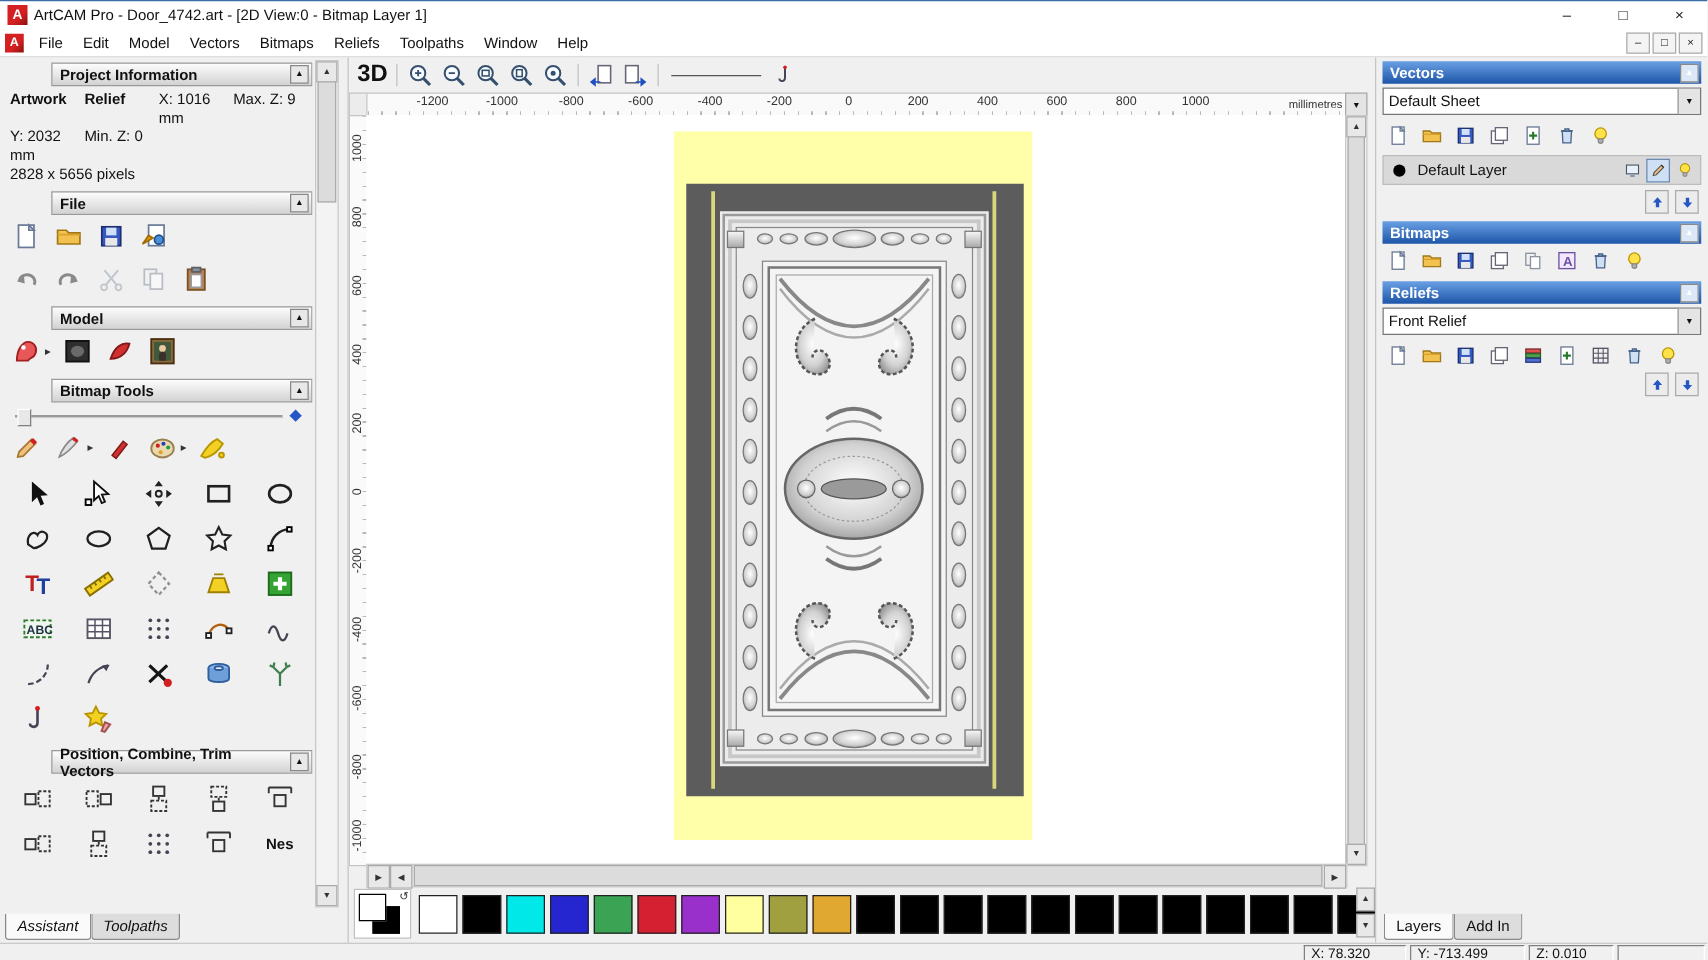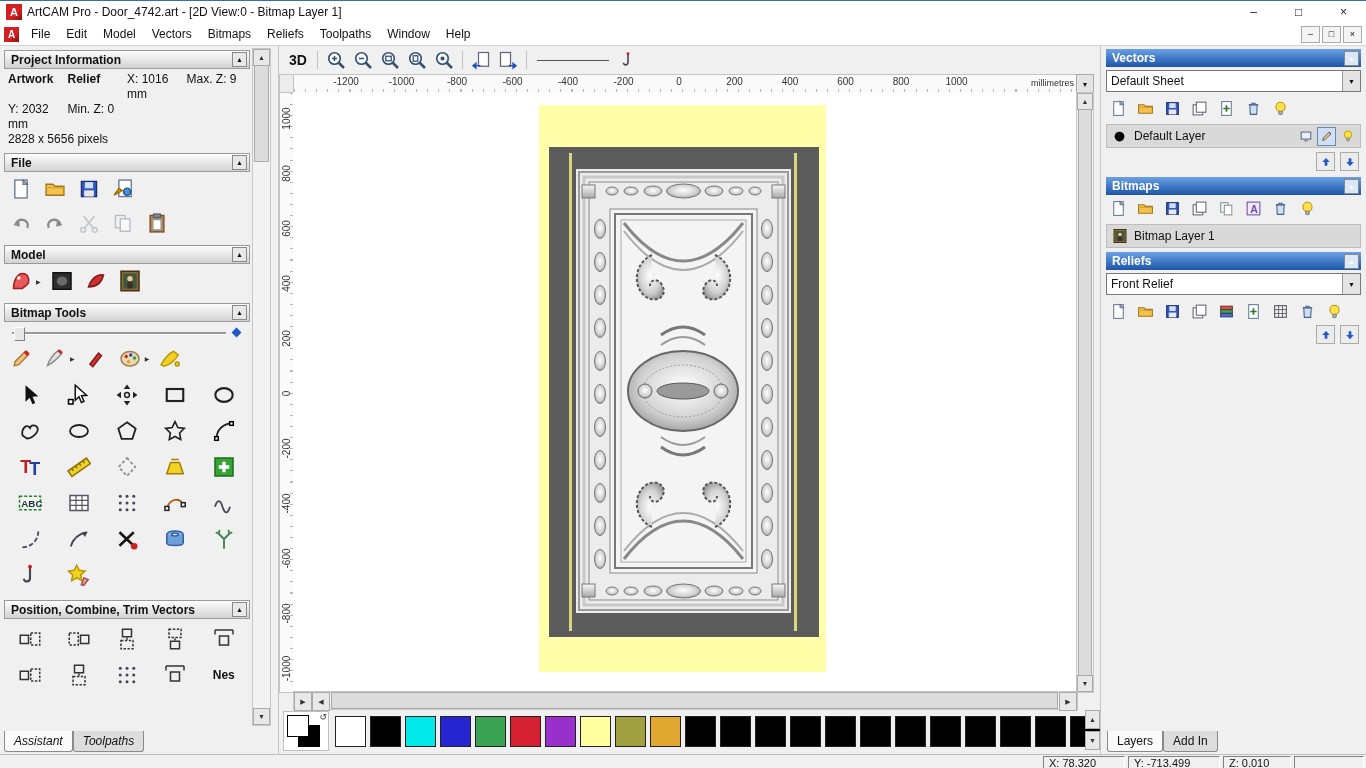--- a/index.html
+++ b/index.html
@@ -22,21 +22,21 @@
   .mdi-btns{margin-left:auto;display:flex;gap:2px;margin-right:4px;}
   .mdi-btn{width:17px;height:15px;display:flex;align-items:center;justify-content:center;font-size:9px;background:#f4f4f4;border:1px solid #aaa;}
 
   
   .main{display:flex;height:708px;}
 
   
   .left{width:278px;position:relative;background:#f0f0f0;flex:none;}
   .left-content{position:absolute;left:4px;top:2px;width:246px;bottom:28px;overflow:hidden;}
   .sec{height:17px;background:linear-gradient(#fdfdfd,#d2d2d2);border:1px solid #9a9a9a;display:flex;
-       align-items:center;justify-content:space-between;padding:0 2px 0 6px;font-weight:bold;margin-top:5px;font-size:12px;}
+       align-items:center;justify-content:space-between;padding:0 2px 0 6px;font-weight:bold;margin-top:5px;font-size:12px;margin-left:37px;}
   .collapse-btn{width:13px;height:13px;font-size:7px;display:flex;align-items:center;justify-content:center;
        background:#e8e8e8;border:1px solid #888;}
   .pi-grid{display:grid;grid-template-columns:1fr 1fr 1fr 1fr;padding:3px 4px 1px 4px;line-height:15px;}
   .pi-span{grid-column:1 / 3;}
   .irow{display:flex;align-items:center;gap:8px;padding:4px 4px;}
   .ib{width:26px;height:26px;display:flex;align-items:center;justify-content:center;}
   .ib.dis{opacity:.55;}
   .dd{font-size:6px;color:#333;margin-left:-6px;}
   .brush-row{padding:4px 4px 0 6px;display:flex;gap:6px;align-items:baseline;}
   .brush-label{font-style:italic;font-weight:bold;}
@@ -51,21 +51,21 @@
   .lscroll .thumb{position:absolute;left:1px;right:1px;top:16px;height:95px;background:#dcdcdc;border:1px solid #aaa;}
   .lscroll .down{position:absolute;bottom:0;left:0;right:0;}
   .tabs{position:absolute;bottom:2px;left:4px;display:flex;font-style:italic;}
   .tab{padding:3px 9px;border:1px solid #8a8a8a;border-top:none;background:#ddd;border-radius:0 0 3px 3px;font-size:12px;}
   .tab.active{background:#fafafa;position:relative;}
 
   
   .center{flex:1;position:relative;background:#f0f0f0;border-left:1px solid #c4c4c4;}
   .toolbar{height:28px;display:flex;align-items:center;gap:3px;padding:0 6px;}
   .tbtn{width:24px;height:22px;display:flex;align-items:center;justify-content:center;}
-  .tb-3d{font-weight:bold;font-size:14px;width:26px;}
+  .tb-3d{font-weight:bold;font-size:19px;width:26px;}
   .tsep{width:1px;height:18px;background:#c0c0c0;margin:0 3px;}
   .tb-line{width:72px;height:1px;background:#555;margin:0 4px;}
   .ruler-corner{position:absolute;left:0;top:28px;width:14px;height:18px;background:#ececec;border:1px solid #c4c4c4;}
   .ruler-h{position:absolute;left:14px;top:28px;width:783px;height:18px;background:#fafafa;border:1px solid #c4c4c4;
     background-image:repeating-linear-gradient(90deg,#b8b8b8 0 1px,transparent 1px 11.1px);
     background-size:100% 4px;background-position:0 100%;background-repeat:no-repeat;}
   .rh-label{position:absolute;top:1px;font-size:10px;color:#333;transform:translateX(-50%);}
   .rh-units{position:absolute;right:3px;top:3px;font-size:9px;color:#333;}
   .units-dd{position:absolute;left:797px;top:28px;width:16px;height:18px;background:#e4e4e4;border:1px solid #aaa;
     display:flex;align-items:center;justify-content:center;font-size:7px;}
@@ -960,31 +960,20 @@
               <path d="M6.5 3h3v1.5h-3z" fill="#cfe0f4" stroke="#46618a"></path>
             </svg>
           </span>
         <span class="rib">
             <svg viewBox="0 0 16 16" width="17" height="17">
               <circle cx="8" cy="6.5" r="4.3" fill="#ffe24a" stroke="#b89600"></circle>
               <path d="M6.3 10.5h3.4v2.2c0 1.4-3.4 1.4-3.4 0z" fill="#b0b0b0" stroke="#888"></path>
             </svg>
           </span>
       </div>
-      <div class="layer-row">
-        <span class="mini">
-            <svg viewBox="0 0 16 16" width="16" height="16">
-              <rect x="2" y="1.5" width="12" height="13" fill="#8a6a3a" stroke="#4a3010"></rect>
-              <rect x="3.5" y="3" width="9" height="10" fill="#40583c"></rect>
-              <circle cx="8" cy="6.5" r="1.8" fill="#ecc9a0"></circle>
-              <path d="M6.2 13V9.5c0-1.6 3.6-1.6 3.6 0V13z" fill="#3a3028"></path>
-            </svg>
-          </span>
-        <span>Bitmap Layer 1</span>
-      </div>
     </div>
 
     <div class="rsec">
       <div class="rhead">
         <span>Reliefs</span>
         <span class="collapse-btn">▲</span>
       </div>
       <div class="combo">
         <span class="val">Front Relief</span>
         <span class="car">▼</span>

